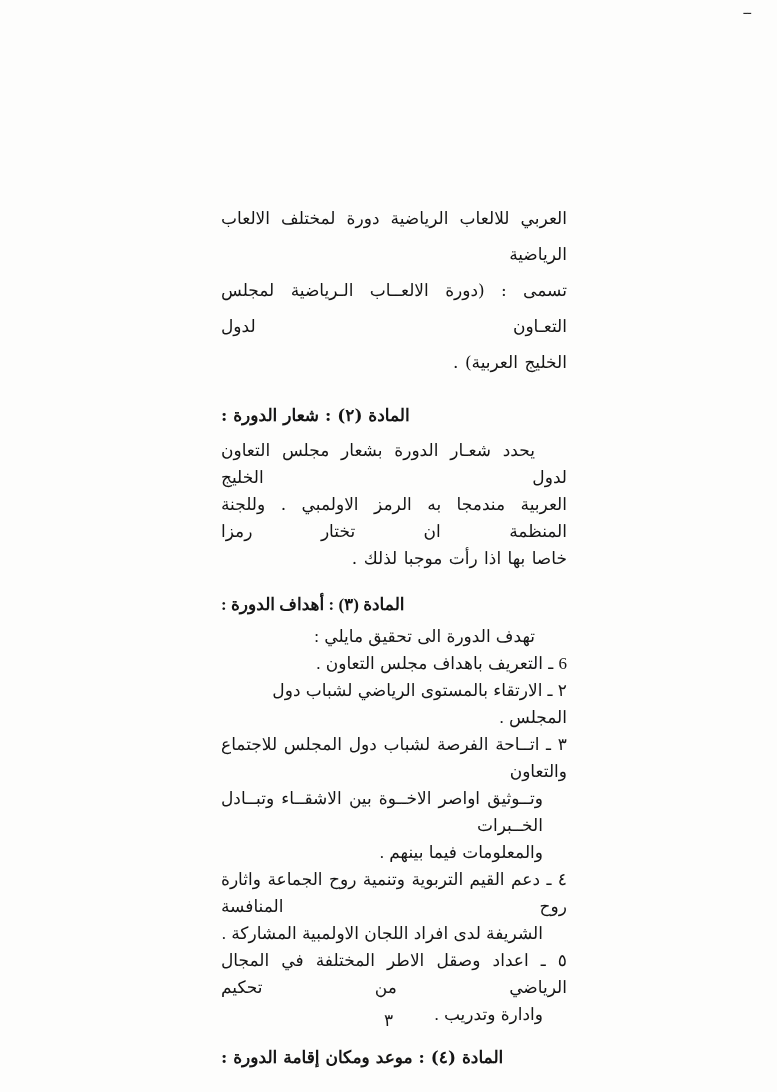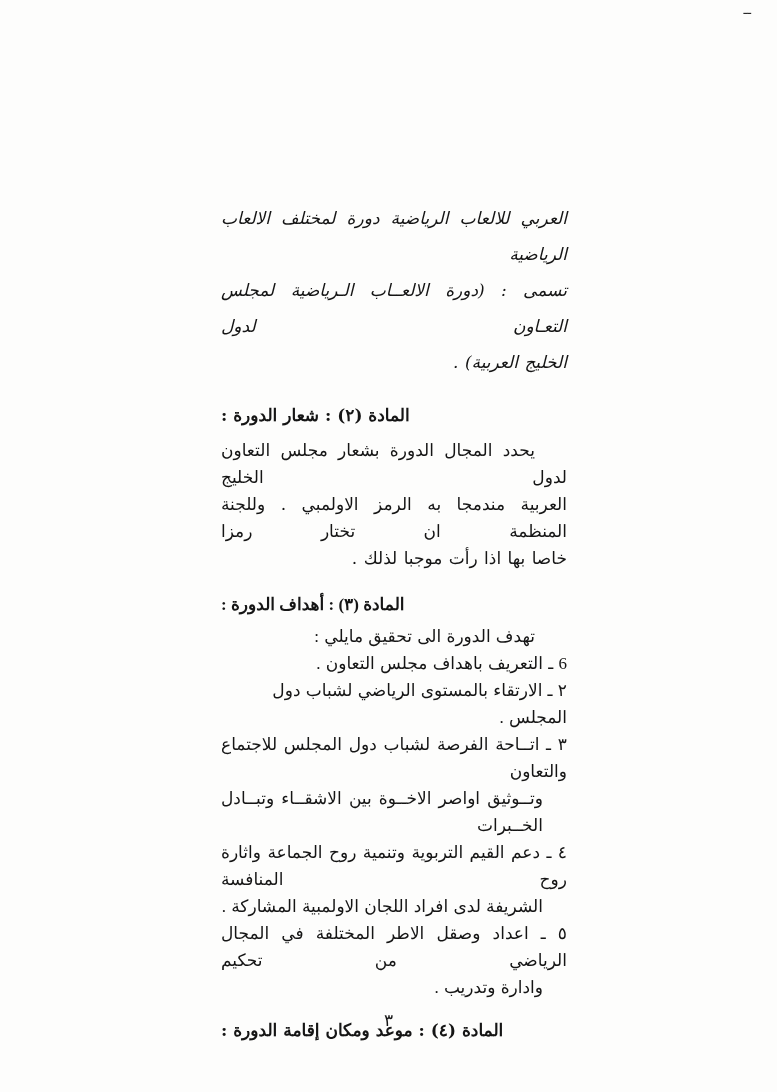--- a/index.html
+++ b/index.html
@@ -34,21 +34,21 @@
     text-align: right;
     word-spacing: 1px;
   }
   .full {
     text-align: justify;
     text-align-last: justify;
   }
   .ind  { padding-right: 24px; }   
   .pind { text-indent: 32px; }     
 
-  .intro-block .line { line-height: 36px; font-style: italic; }
+  .intro-block .line { line-height: 36px; }
   .section .line     { line-height: 27px; }
 
   .heading {
     margin: 0;
     font-weight: bold;
     line-height: 28px;
     text-align: left;
   }
   .sec2 { margin-top: 21px; }
   .sec2 .heading { margin-bottom: 8px; }
@@ -75,32 +75,33 @@
 <div class="text-column">
 
   <div class="intro-block">
     <p class="line full">العربي للالعاب الرياضية دورة لمختلف الالعاب الرياضية</p>
     <p class="line full">تسمى : (دورة الالعــاب الـرياضية لمجلس التعـاون لدول</p>
     <p class="line">الخليج العربية) .</p>
   </div>
 
   <div class="section sec2">
     <p class="heading">المادة (٢) : شعار الدورة :</p>
-    <p class="line full pind">يحدد المجال الدورة بشعار مجلس التعاون لدول الخليج</p>
+    <p class="line full pind">يحدد شعـار الدورة بشعار مجلس التعاون لدول الخليج</p>
     <p class="line full">العربية مندمجا به الرمز الاولمبي . وللجنة المنظمة ان تختار رمزا</p>
     <p class="line">خاصا بها اذا رأت موجبا لذلك .</p>
   </div>
 
   <div class="section sec3">
     <p class="heading">المادة (٣) : أهداف الدورة :</p>
     <p class="line pind">تهدف الدورة الى تحقيق مايلي :</p>
     <p class="line">6 ـ التعريف باهداف مجلس التعاون .</p>
     <p class="line">٢ ـ الارتقاء بالمستوى الرياضي لشباب دول المجلس .</p>
     <p class="line full">٣ ـ اتــاحة الفرصة لشباب دول المجلس للاجتماع والتعاون</p>
     <p class="line full ind">وتــوثيق اواصر الاخــوة بين الاشقــاء وتبــادل الخــبرات</p>
+    <p class="line ind">والمعلومات فيما بينهم .</p>
     <p class="line full">٤ ـ دعم القيم التربوية وتنمية روح الجماعة واثارة روح المنافسة</p>
     <p class="line ind">الشريفة لدى افراد اللجان الاولمبية المشاركة .</p>
     <p class="line full">٥ ـ اعداد وصقل الاطر المختلفة في المجال الرياضي من تحكيم</p>
     <p class="line ind">وادارة وتدريب .</p>
   </div>
 
   <div class="section sec4">
     <p class="heading">المادة (٤) : موعد ومكان إقامة الدورة :</p>
 
   </div>

